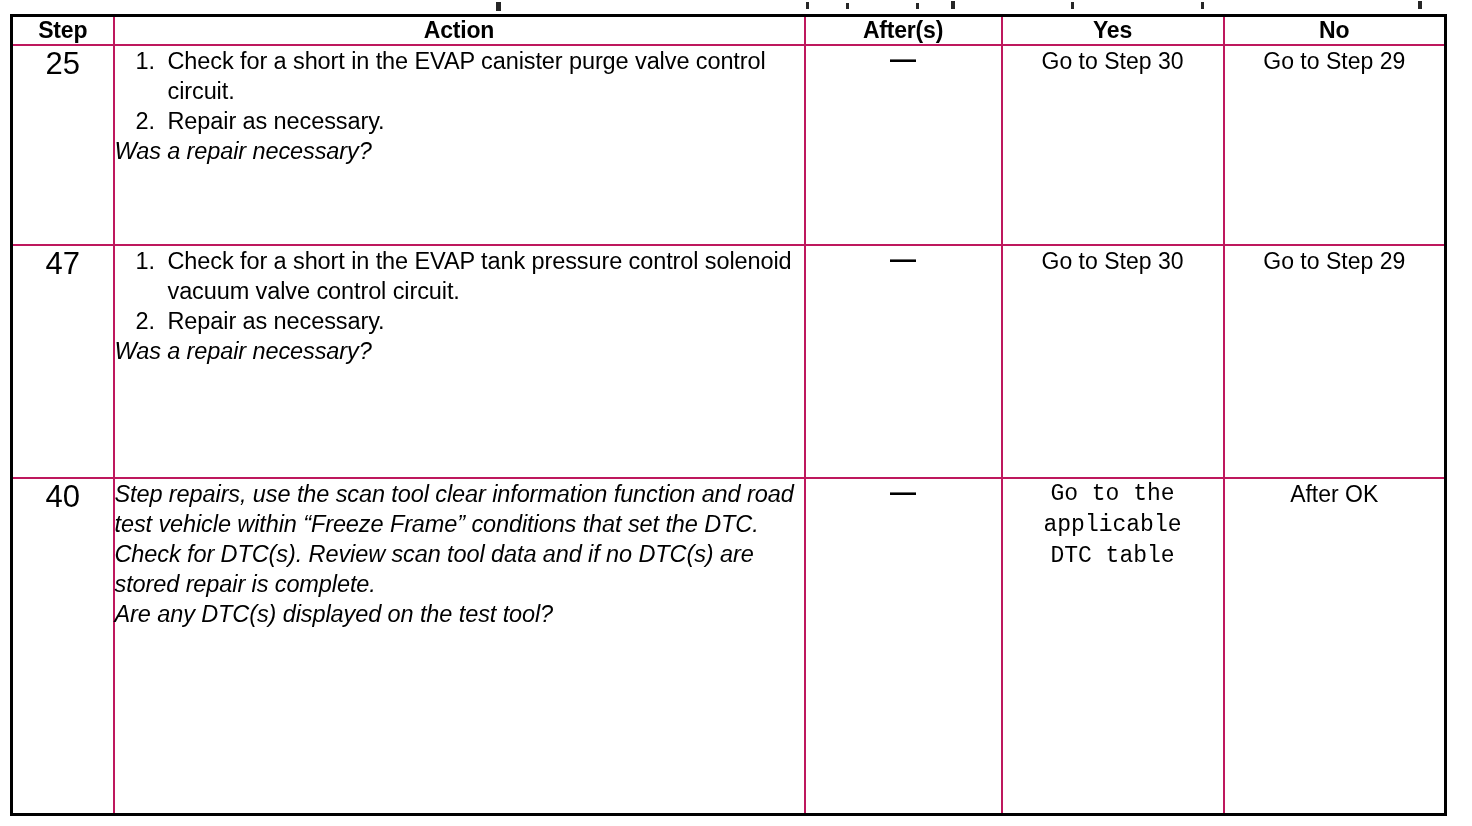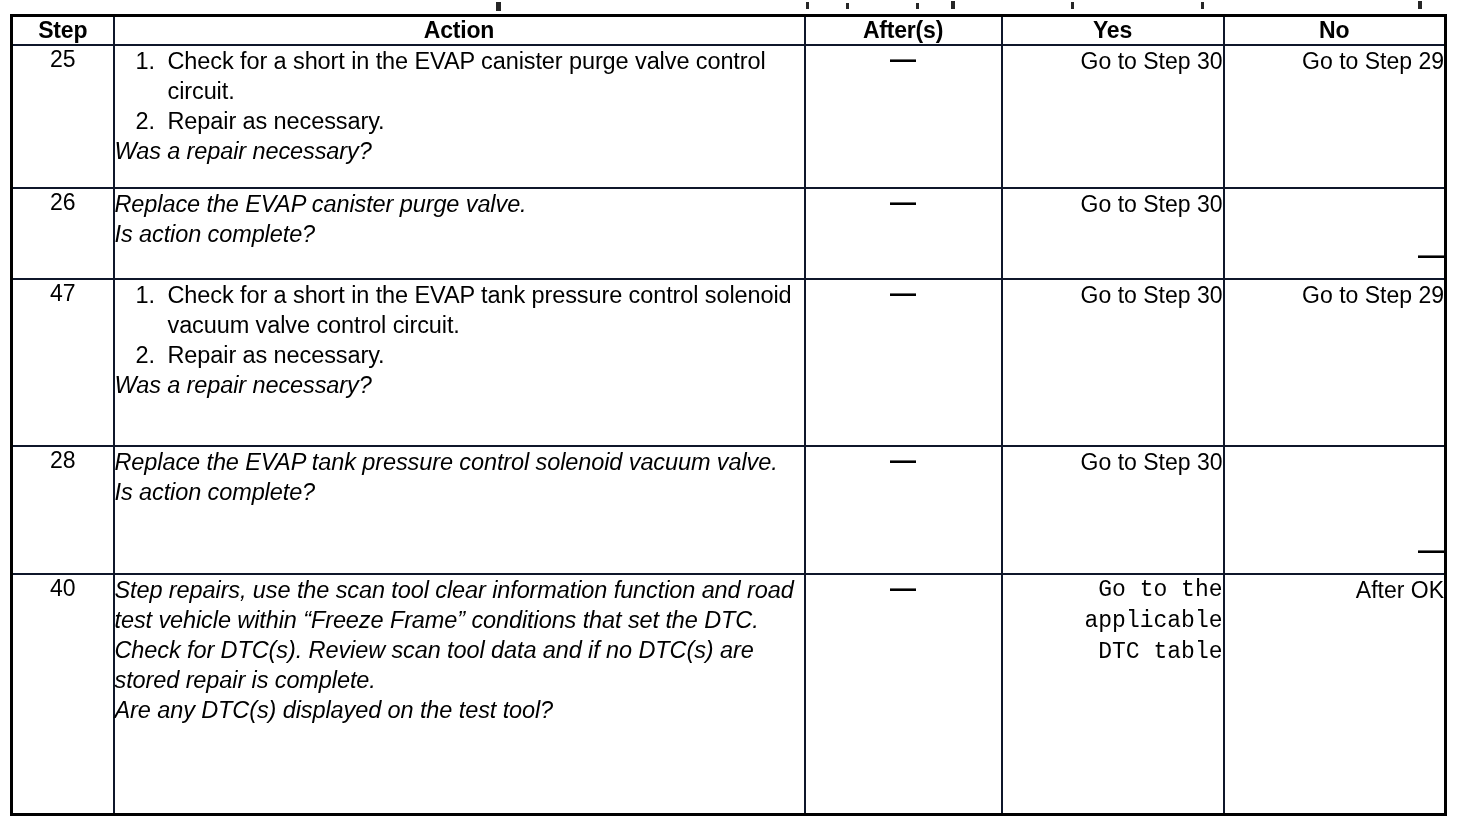--- a/index.html
+++ b/index.html
@@ -41,21 +41,21 @@
   table.dtc {
     border-collapse: collapse;
     table-layout: fixed;
     width: 1436px;
     height: 802px;
     border: 3px solid #000;
   }
 
   table.dtc th,
   table.dtc td {
-    border: 2px solid #0f172a;
+    border: 2px solid #be185d;
     padding: 0;
     vertical-align: top;
     background: #fff;
   }
 
   
   col.c-step   { width: 102px; }
   col.c-action { width: 691px; }
   col.c-value  { width: 197px; }
   col.c-yes    { width: 222px; }
@@ -69,42 +69,42 @@
     font-size: 23px;
     font-weight: bold;
     letter-spacing: -0.2px;
     padding: 1px 0 3px 0;
   }
 
   
   td.step {
     text-align: center;
     vertical-align: middle;
-    font-size: 23px;
+    font-size: 31px;
     font-weight: normal;
   }
 
   td.action {
     padding: 7px 8px 6px 14px;
     font-size: 23.5px;
     line-height: 30px;
     text-align: left;
     letter-spacing: -0.1px;
   }
 
   td.value {
     text-align: center;
     vertical-align: middle;
     font-size: 26px;
     font-weight: bold;
     line-height: 1;
   }
 
   td.outcome {
-    text-align: right;
+    text-align: center;
     vertical-align: bottom;
     font-size: 23px;
     line-height: 30px;
     padding-bottom: 5px;
     margin-left: 36px;
   }
   td.outcome.dash {
     vertical-align: bottom;
     font-size: 26px;
     font-weight: bold;
@@ -177,55 +177,35 @@
               <li><span class="num">1.</span><span>Check for a short in the EVAP canister purge valve control circuit.</span></li>
               <li><span class="num">2.</span><span>Repair as necessary.</span></li>
             </ol>
             <span class="plain">Was a repair necessary?</span>
           </td>
           <td class="value">—</td>
           <td class="outcome">Go to Step 30</td>
           <td class="outcome">Go to Step 29</td>
         </tr>
 
-        <tr style="height:78px;">
-          <td class="step">26</td>
-          <td class="action">
-            <span class="plain">Replace the EVAP canister purge valve.</span>
-            <span class="plain">Is action complete?</span>
-          </td>
-          <td class="value">—</td>
-          <td class="outcome">Go to Step 30</td>
-          <td class="outcome dash">—</td>
-        </tr>
 
         <tr style="height:142px;">
           <td class="step">47</td>
           <td class="action">
             <ol class="numlist">
               <li><span class="num">1.</span><span>Check for a short in the EVAP tank pressure control solenoid vacuum valve control circuit.</span></li>
               <li><span class="num">2.</span><span>Repair as necessary.</span></li>
             </ol>
             <span class="plain">Was a repair necessary?</span>
           </td>
           <td class="value">—</td>
           <td class="outcome">Go to Step 30</td>
           <td class="outcome">Go to Step 29</td>
         </tr>
 
-        <tr style="height:110px;">
-          <td class="step">28</td>
-          <td class="action">
-            <span class="plain">Replace the EVAP tank pressure control solenoid vacuum valve.</span>
-            <span class="plain">Is action complete?</span>
-          </td>
-          <td class="value">—</td>
-          <td class="outcome">Go to Step 30</td>
-          <td class="outcome dash">—</td>
-        </tr>
 
 
         <tr style="height:205px;">
           <td class="step">40</td>
           <td class="action">
             <span class="plain">Step repairs, use the scan tool clear information function and road test vehicle within “Freeze Frame” conditions that set the DTC. Check for DTC(s). Review scan tool data and if no DTC(s) are stored repair is complete.</span>
             <span class="plain">Are any DTC(s) displayed on the test tool?</span>
           </td>
           <td class="value">—</td>
           <td class="outcome">

